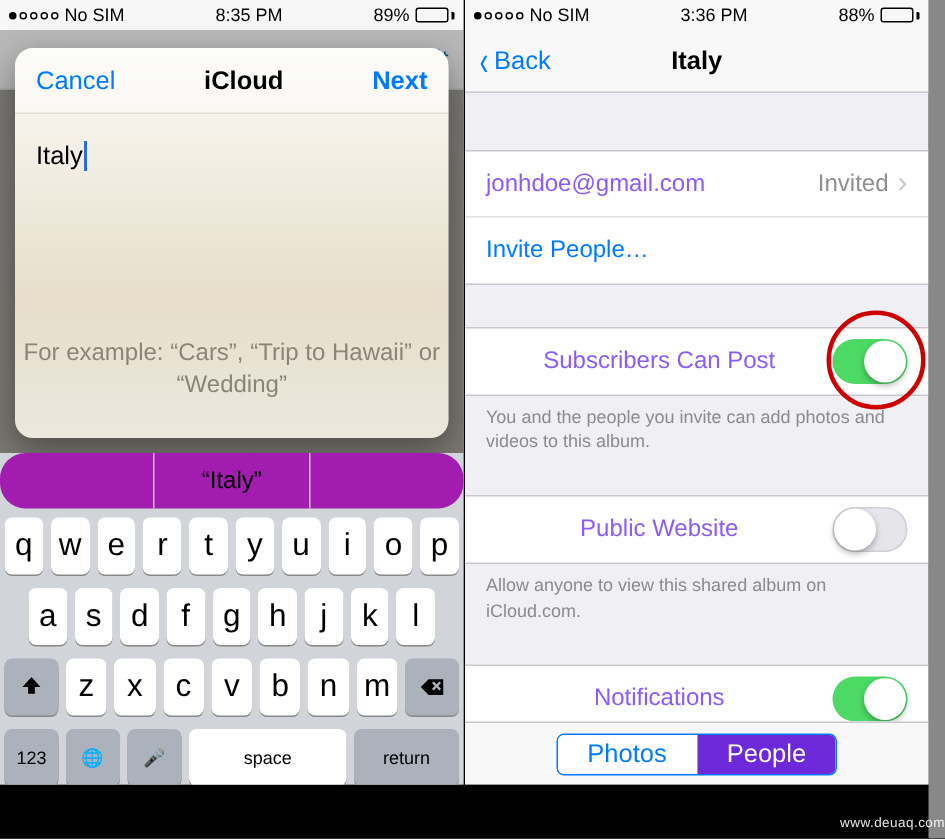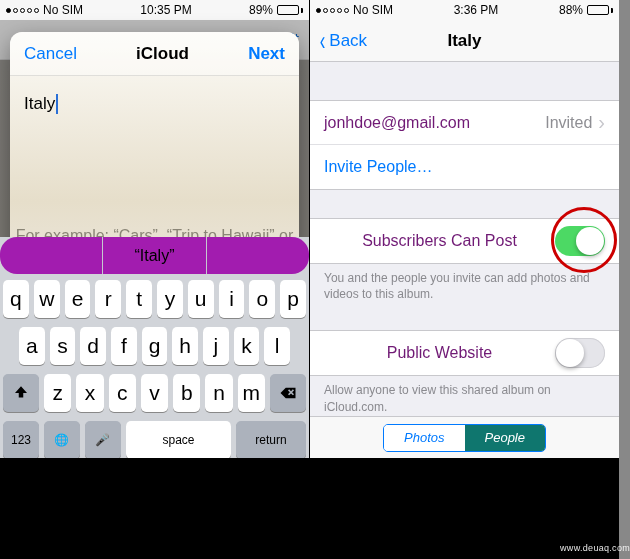--- a/index.html
+++ b/index.html
@@ -4,21 +4,21 @@
 <style>
   * { box-sizing: border-box; margin: 0; padding: 0; }
   body {
     font-family: -apple-system, "Helvetica Neue", Helvetica, Arial, sans-serif;
     background: #888;
     width: 630px; height: 559px;
     overflow: hidden;
     position: relative;
   }
   .phones { display: flex; width: 619px; height: 559px; background:#000;}
-  .phone { width: 309px; height: 458px; background: #fff; position: relative; overflow:hidden;}
+  .phone { width: 309px; height: 523px; background: #fff; position: relative; overflow:hidden;}
   .phone + .phone { margin-left: 1px; }
   .watermark {
     position: absolute; right: 0; bottom: 6px;
     font-size: 9px; color: rgba(255,255,255,0.9);
     writing-mode: horizontal-tb;
     transform: rotate(0);
     letter-spacing: 0.3px;
     z-index: 50;
   }
 
@@ -113,21 +113,21 @@
   }
   .nav2 .back { color:#007aff; display:flex; align-items:center; gap:2px;}
   .nav2 .title { position:absolute; left:0; right:0; text-align:center; font-weight:600; color:#000; pointer-events:none;}
   .content { position:absolute; top:62px; left:0; right:0; bottom:42px; overflow:hidden;}
   .group-top { margin-top:38px; background:#fff; border-top:1px solid #c8c8cc; border-bottom:1px solid #c8c8cc;}
   .cell {
     min-height:44px; display:flex; align-items:center; padding:0 14px;
     border-bottom:1px solid #e0e0e4; font-size:16px;
   }
   .cell:last-child{border-bottom:none;}
-  .cell .label { flex:1; color:#701a75;}
+  .cell .label { flex:1; color:#8b5cf6;}
   .cell .detail { color:#8e8e93; margin-right:6px;}
   .cell .chev { color:#c7c7cc; font-size:20px;}
   .cell.link .label { color:#007aff;}
   .section { margin-top:28px; background:#fff; border-top:1px solid #c8c8cc; border-bottom:1px solid #c8c8cc;text-align:center;}
   .footer-text { padding:6px 14px 0 14px; font-size:12px; color:#8a8a8f; line-height:1.35;}
   .toggle {
     width:50px; height:30px; border-radius:15px; background:#e5e5ea; position:relative;
     box-shadow: inset 0 0 0 1px #d0d0d5;
   }
   .toggle.on { background:#4cd964; box-shadow:none;}
@@ -143,44 +143,44 @@
   }
   .toolbar {
     position:absolute; left:0; right:0; bottom:0; height:42px;
     background:#f8f8f8; border-top:1px solid #c8c8cc;
     display:flex; align-items:center; justify-content:center;
   }
   .seg {
     display:flex; border:1px solid #007aff; border-radius:5px; overflow:hidden; height:28px;
   }
   .seg div {
-    padding:0 20px; display:flex; align-items:center; font-size:13px;font-style:italic;
+    padding:0 20px; display:flex; align-items:center; font-size:17px;
   }
   .seg .off { color:#007aff; background:#fff;}
-  .seg .on { color:#fff; background:#0f766e;}
+  .seg .on { color:#fff; background:#6d28d9;}
   .chevron-back { display:inline-block; transform: scaleX(0.6); font-size:28px; font-weight:300; line-height:0.5;}
 </style>
 </head>
 <body>
 
 <div class="phones">
 
   <div class="phone">
     <div class="status">
       <div class="group">
         <span class="dots">
           <span class="dot"></span>
             <span class="dot"></span>
             <span class="dot"></span>
             <span class="dot"></span>
             <span class="dot"></span>
         </span>
         <span>No SIM</span>
       </div>
-      <span>10:35 PM</span>
+      <span>8:35 PM</span>
       <div class="group">
         <span>89%</span>
         <span class="battery">
           <span class="bat-body"><span class="bat-fill" style="width:89%"></span></span>
             <span class="bat-cap"></span>
         </span>
       </div>
     </div>
 
     <div class="nav-dim">

